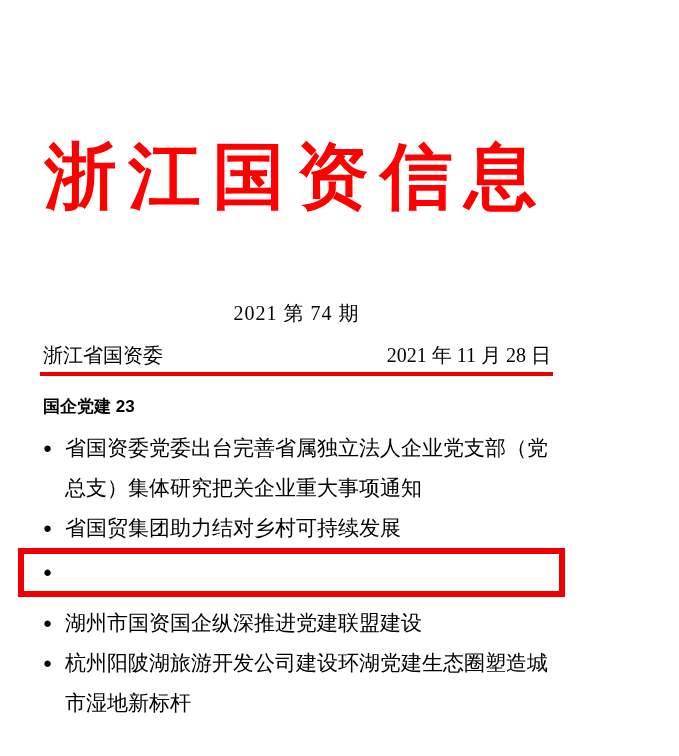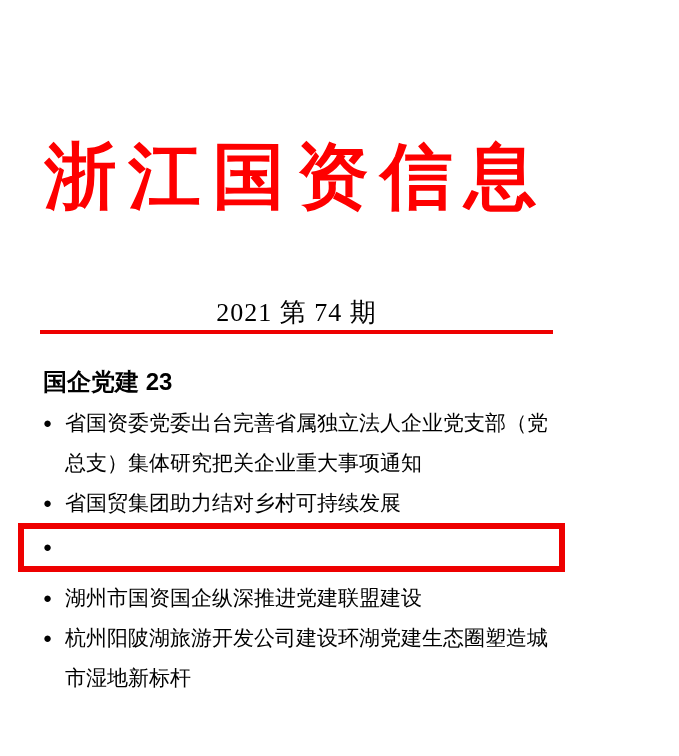--- a/index.html
+++ b/index.html
@@ -22,40 +22,40 @@
     line-height: 1.2;
     font-weight: bold;
     letter-spacing: 12px;
     color: #fe0000;
     font-family: "Liberation Serif", "DejaVu Serif", serif;
     white-space: nowrap;
   }
   .issue-line {
     margin-top: 80px;
     text-align: center;
-    font-size: 26px;
+    font-size: 20px;
     line-height: 26px;
     letter-spacing: 1px;
   }
   .masthead-row {
     margin: 16px 42px 0 43px;
     display: flex;
     justify-content: space-between;
     align-items: baseline;
     font-size: 20px;
     line-height: 26px;
   }
   .red-rule {
     margin: 4px 40px 0 40px;
     height: 4px;
     background: #ee0000;
   }
   .section-heading {
-    margin: 34px 42px 0 43px;
-    font-size: 24px;
+    margin: 17px 42px 0 43px;
+    font-size: 17px;
     line-height: 27px;
     font-weight: bold;
     font-family: "Liberation Sans", "DejaVu Sans", sans-serif;
   }
   .toc {
     margin: 8px 42px 0 43px;
   }
   .toc-item {
     display: flex;
     font-size: 21px;
@@ -81,20 +81,24 @@
 </style>
 </head>
 <body>
 
 <div class="doc">
 
   <h1 class="masthead-title">浙江国资信息</h1>
 
   <div class="issue-line">2021 第 74 期</div>
 
+  <div class="masthead-row">
+    <span>浙江省国资委</span>
+    <span>2021 年 11 月 28 日</span>
+  </div>
 
   <div class="red-rule"></div>
 
   <div class="section-heading">国企党建 23</div>
 
   <div class="toc">
 
     <div class="toc-item">
       <span class="bullet">●</span>
       <span class="text">省国资委党委出台完善省属独立法人企业党支部（党总支）集体研究把关企业重大事项通知</span>

